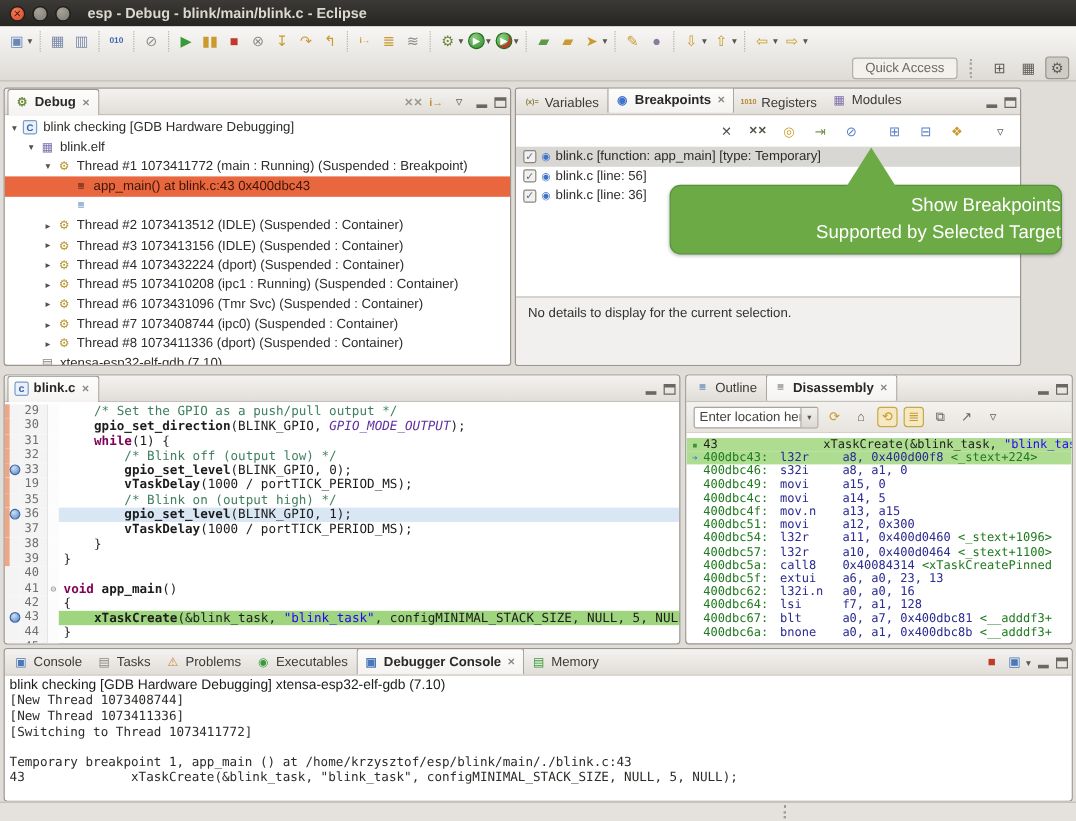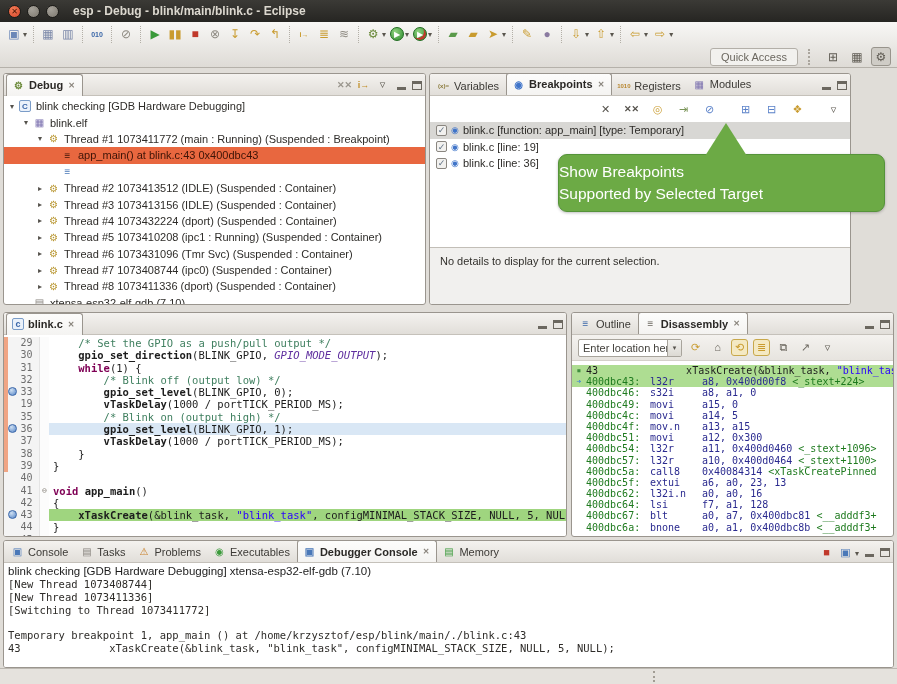--- a/index.html
+++ b/index.html
@@ -72,21 +72,21 @@
   .bprow { display:flex; align-items:center; height:16.6px; padding-left:6px; white-space:nowrap; }
   .bprow.sel { background:#d8d7d4; }
   .cb { width:11px; height:11px; border:1px solid #8a8680; background:#f2f1ef; border-radius:2px;
     display:inline-flex; align-items:center; justify-content:center; font-size:9px; color:#5d6f82; flex:none; }
   .bpicon { width:16px; text-align:center; font-size:9px; color:#3f74c9; flex:none; }
   .bpdetail { border-top:1px solid #c2beb7; background:#f1f0ee; height:58px; padding:7px 10px; color:#33312d; }
 
   
   .callout { position:absolute; left:558px; top:86px; width:327px; height:58px; background:#6caa45;
     border:1px solid #55933a; border-radius:9px; color:#fff; display:flex; flex-direction:column;
-    align-items:flex-start; justify-content:center; font-size:15.5px; line-height:22px; z-index:50;
+    align-items:flex-end; justify-content:center; font-size:15.5px; line-height:22px; z-index:50;
     box-shadow:0 1px 3px rgba(0,0,0,.25); }
   .callout-tri { position:absolute; left:705px; top:55px; width:0; height:0; z-index:51;
     border-left:21px solid transparent; border-right:21px solid transparent; border-bottom:33px solid #6caa45; }
 
   
   .ebody { font-family:"DejaVu Sans Mono", monospace; font-size:10.5px; padding-top:2px; background:#fff; }
   .eline { display:flex; height:12.3px; line-height:12.3px; white-space:pre; }
   .egut { width:13px; flex:none; border-left:4px solid transparent; background:#f4f4f4; position:relative; }
   .egut.chg { border-left-color:#f0a584; }
   .bpdot { position:absolute; left:0px; top:1px; width:9px; height:9px; border-radius:50%;
@@ -368,21 +368,21 @@
       </div>
     <div class="bplist" id="bp-list">
         <div class="bprow sel">
           <span class="cb">✓</span>
           <span class="bpicon">◉</span>
           <span>blink.c [function: app_main] [type: Temporary]</span>
         </div>
         <div class="bprow">
           <span class="cb">✓</span>
           <span class="bpicon">◉</span>
-          <span>blink.c [line: 19]</span>
+          <span>blink.c [line: 56]</span>
         </div>
         <div class="bprow">
           <span class="cb">✓</span>
           <span class="bpicon">◉</span>
           <span>blink.c [line: 36]</span>
         </div>
       </div>
     <div class="bpdetail">
       <span>No details to display for the current selection.</span>
     </div>

